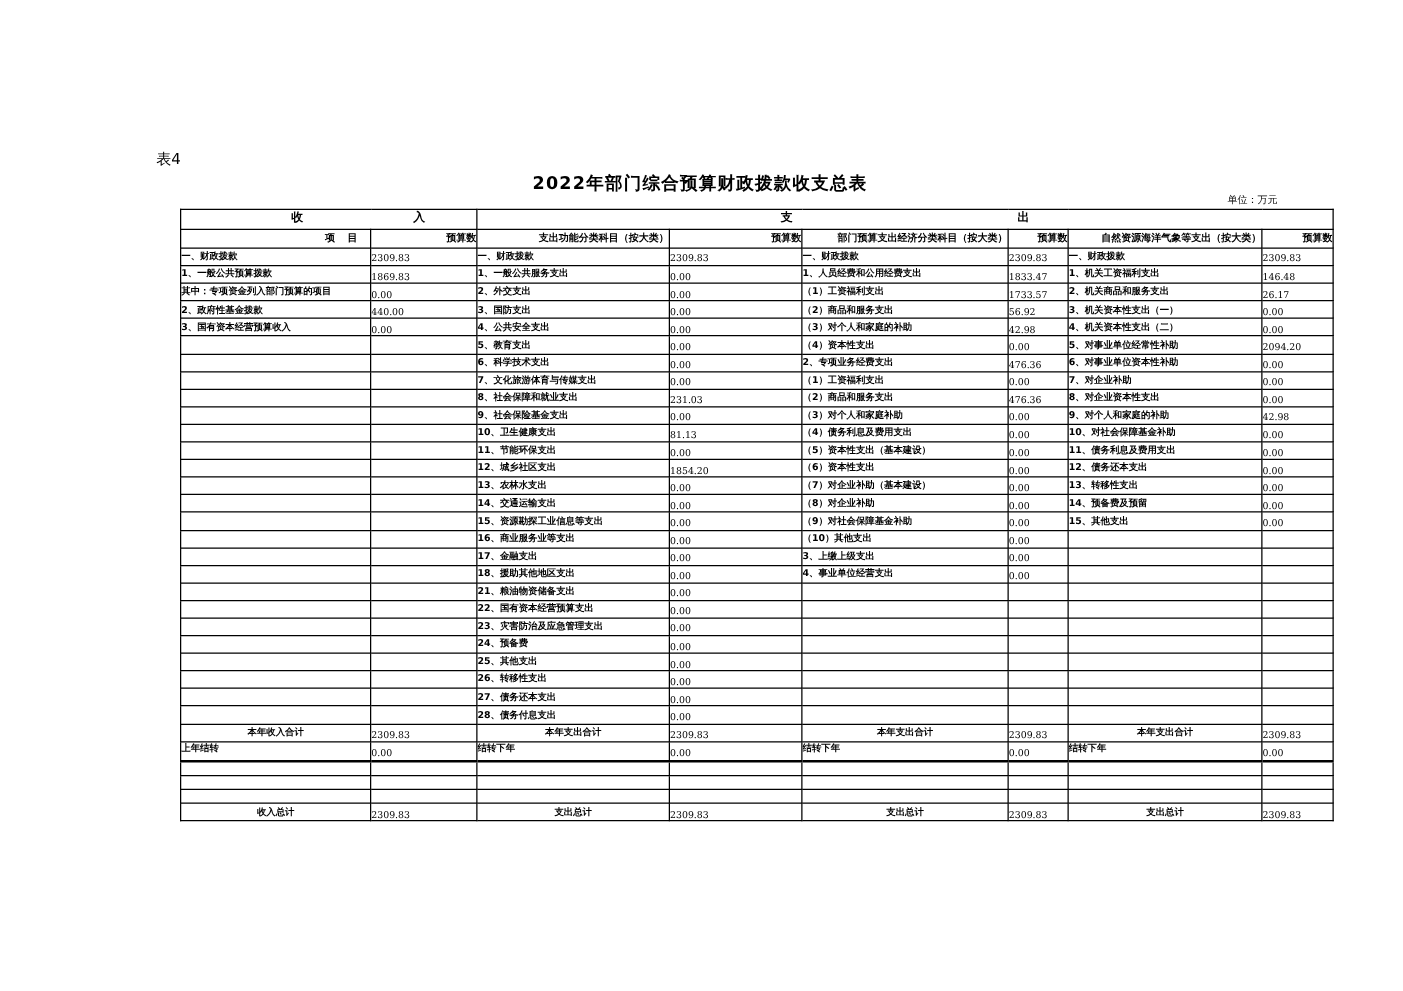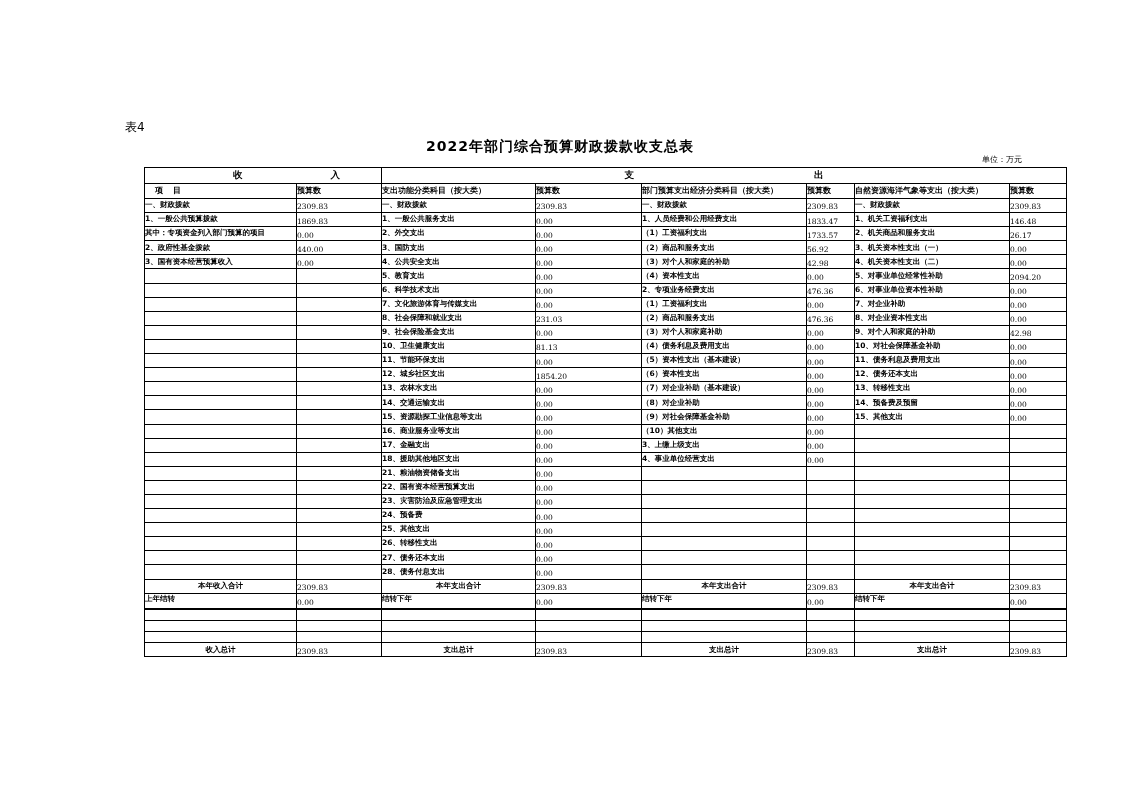--- a/index.html
+++ b/index.html
@@ -18,21 +18,21 @@
     border:1.5px solid #000;
     margin-left:44px;
   }
   table.budget td{
     border:1px solid #000;padding:0;margin:0;overflow:hidden;white-space:nowrap;
     font-size:7.5px;line-height:1.15;
   }
   tr.band td{height:15px;font-weight:bold;font-size:9.5px;text-align:center;vertical-align:middle;}
   td.band-income{letter-spacing:88px;text-indent:88px;}
   td.band-expend{letter-spacing:180px;text-indent:180px;}
-  tr.hdr td{height:14px;font-weight:bold;font-size:8px;text-align:left;vertical-align:middle;}
+  tr.hdr td{height:14px;font-weight:bold;font-size:8px;text-align:right;vertical-align:middle;}
   td.hdr-item{letter-spacing:10px;text-indent:10px;}
   tr.body td{height:13.1px;}
   td.lbl{font-weight:bold;text-align:left;vertical-align:middle;}
   td.ind0{padding-left:3px;}
   td.ind1{padding-left:13px;}
   td.ind2{padding-left:24px;}
   td.val{
     font-family:"DejaVu Serif","Liberation Serif",serif;font-weight:normal;
     text-align:left;vertical-align:bottom;padding-left:2px;padding-bottom:1px;
   }

